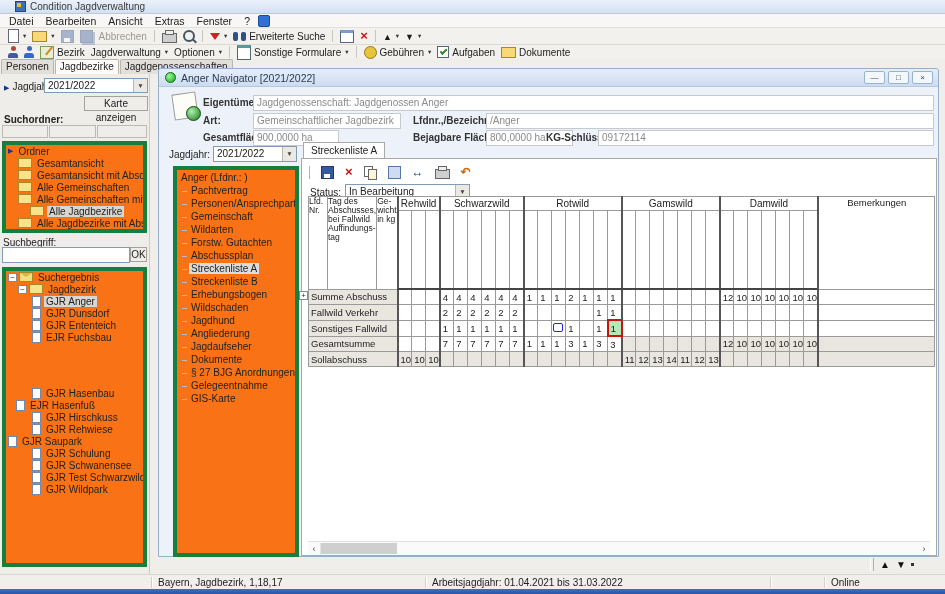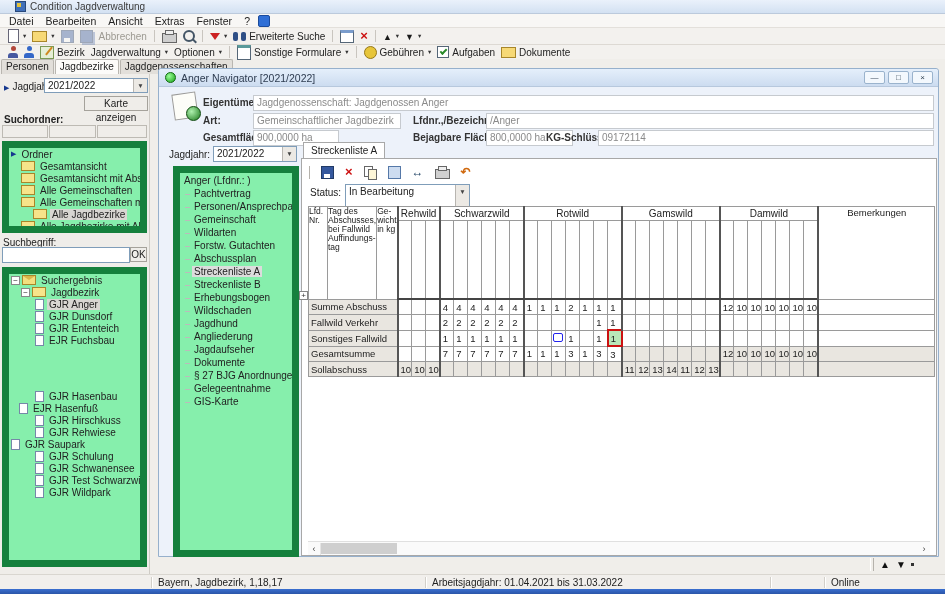--- a/index.html
+++ b/index.html
@@ -59,21 +59,21 @@
   
   #sidebar{left:0;top:59px;width:150px;height:515px;background:#efede9;border-right:1px solid #cfccc6;box-sizing:border-box}
   #sbtabs{position:absolute;left:1px;top:0;height:15px;display:flex}
   .sbtab{padding:0 4px;line-height:14px;font-size:10px;background:#e2dfda;border:1px solid #b9b6b0;border-bottom:none;border-radius:2px 2px 0 0;margin-right:1px;white-space:nowrap}
   .sbtab.active{background:#fcfbf9;position:relative;z-index:2}
   .bluearrow{color:#16388e;font-size:7px;margin-right:3px}
   .combo{background:#fff;border:1px solid #7f9db9;font-size:10px;position:relative;padding:1px 14px 0 3px;box-sizing:border-box;white-space:nowrap;overflow:hidden}
   .combo .dd{position:absolute;right:0px;top:0px;bottom:0px;width:13px;background:#ece9e4;border-left:1px solid #b8b5b0;text-align:center;font-size:6.5px;line-height:13px;color:#444}
   .btn{background:#efede9;border:1px solid #a5a29b;font-size:10px;text-align:center;box-sizing:border-box}
   .btn.disabled{color:#a09d95;border-color:#bdbab3}
-  .panelbox{background:#86efac;border:7px solid #15803d;box-sizing:border-box;overflow:hidden}
+  .panelbox{background:#f97316;border:4px solid #15803d;box-sizing:border-box;overflow:hidden}
   .treerow{display:flex;align-items:center;height:12px;font-size:10px;white-space:nowrap;padding-left:2px}
   .treerow .lbl{padding:0 2px}
   .treerow .lbl.sel{background:#d8d6d2}
   .expander{width:9px;height:9px;border:1px solid #888;background:#fff;font-size:8px;line-height:7px;text-align:center;color:#333;box-sizing:border-box;margin-right:2px;flex:none}
   .tfolder{width:12px;height:8px;background:#f7e48a;border:1px solid #a8862a;margin-right:3px;flex:none}
   .tdoc{width:7px;height:9px;background:#fff;border:1px solid #7688a8;margin-right:3px;flex:none}
   .tmail{width:12px;height:8px;background:#f3df7f;border:1px solid #a8862a;margin-right:3px;flex:none;position:relative}
   .tmail::after{content:"";position:absolute;left:0;top:0;border-left:6px solid transparent;border-right:6px solid transparent;border-top:4px solid #d8b84a}
   .sblabel{font-size:10px}
   .bold{font-weight:bold}
@@ -93,21 +93,21 @@
   #stab{left:144px;top:73px;height:17px;padding:0 7px;background:#fff;border:1px solid #a8a8a8;border-bottom:none;font-size:10px;line-height:16px;box-sizing:border-box}
   #spanel{left:142px;top:89px;width:636px;height:398px;background:#fff;border:1px solid #a8a8a8;box-sizing:border-box}
   #navtree{left:14px;top:97px;width:126px;height:391px;padding:2px}
   .nti{height:13px;font-size:10px;white-space:nowrap;padding-left:10px;position:relative}
   .nti::before{content:"";position:absolute;left:3px;top:6px;width:5px;height:1px;background:#bbb}
   .nti span{padding:0 2px}
   .nti span.sel{background:#dcdcdc}
   #gridtb{position:absolute;left:4px;top:5px;display:flex;align-items:center;gap:5px;height:16px}
   .grip{width:2px;height:13px;border-left:1px solid #fff;border-right:1px solid #b5b2ac;margin-right:3px}
   
-  #grid{position:absolute;left:6px;top:47px;border-collapse:collapse;table-layout:fixed;background:#fff}
+  #grid{position:absolute;left:6px;top:37px;border-collapse:collapse;table-layout:fixed;background:#fff}
   #grid th,#grid td{border:1px solid #9a9a9a;padding:0;overflow:hidden;font-weight:normal}
   #grid{border:1px solid #555}
   th.fixedh{vertical-align:top;text-align:left;font-size:8.5px;padding:1px 1px;white-space:pre-line;line-height:9px}
   th.grouph{font-weight:bold;font-size:10px;height:13px;background:#fff}
   th.roth{height:77px;position:relative}
   .vtxt{position:absolute;left:1px;bottom:2px;transform-origin:left bottom;transform:rotate(-90deg);width:73px;height:11px;line-height:11px;font-size:8.5px;white-space:nowrap;overflow:hidden;text-align:left}
   th.bemh{vertical-align:top;text-align:center;font-size:9.5px;padding-top:3px}
   #grid thead tr:last-child th{border-bottom:2px solid #444}
   #grid tbody td{height:14px;font-size:9.5px;text-align:left;padding-left:2px}
   td.rowlabel{background:#e9e6e0;padding-left:3px;white-space:nowrap}

